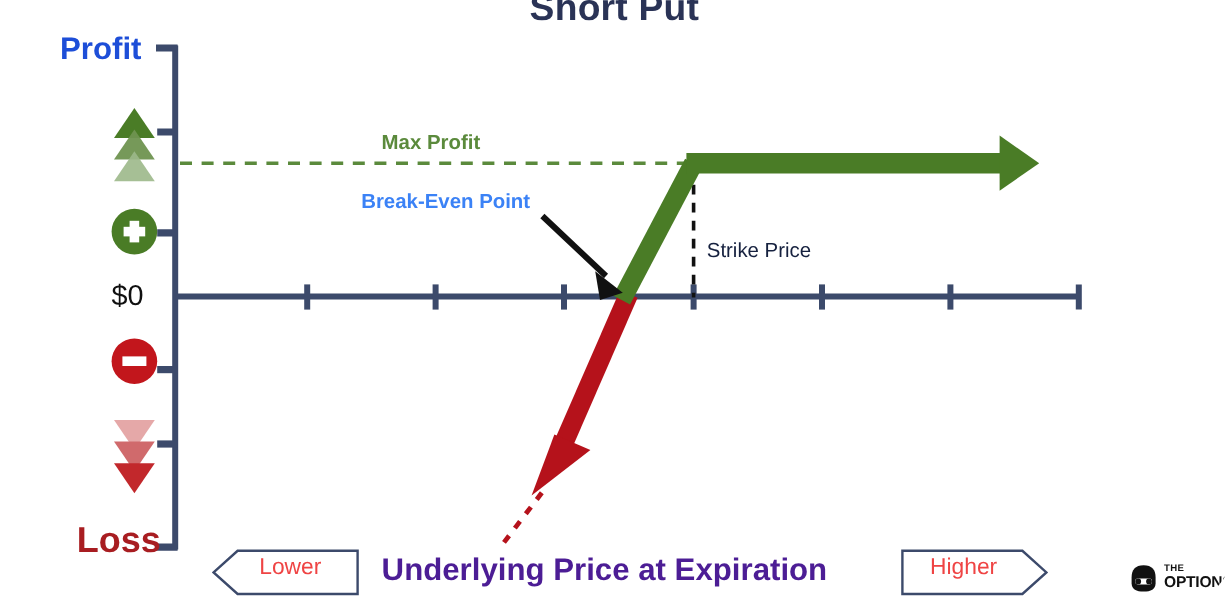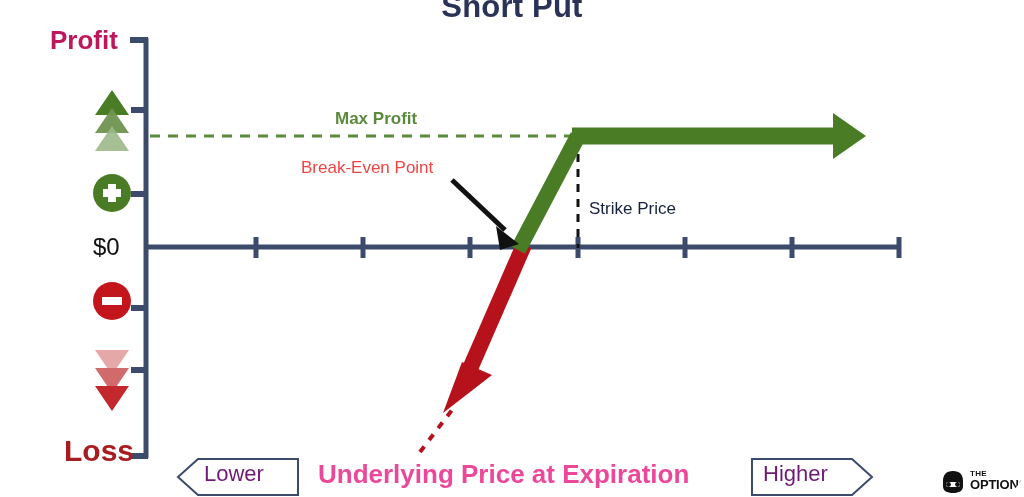--- a/index.html
+++ b/index.html
@@ -40,21 +40,21 @@
     font-weight: bold;
     color: #2a3356;
     letter-spacing: 0.2px;
   }
   
   #profit-label {
     left: 50px;
     top: 27px;
     font-size: 26px;
     font-weight: bold;
-    color: #be185d;
+    color: #1d4ed8;
   }
   #loss-label {
     left: 64px;
     top: 436px;
     font-size: 30px;
     font-weight: bold;
     color: #a81d21;
   }
   #zero-label {
     left: 93px;
@@ -63,47 +63,47 @@
     font-weight: normal;
     color: #101010;
   }
   
   #max-profit-label {
     left: 318px;
     top: 110px;
     font-size: 17px;
     font-weight: bold;
     color: #5b8a3c;
-    margin-left: 17px;
   }
   #break-even-label {
     left: 301px;
     top: 159px;
     font-size: 17px;
-    font-weight: normal;
-    color: #ef4444;
+    font-weight: bold;
+    color: #3b82f6;
   }
   #strike-price-label {
     left: 589px;
     top: 200px;
     font-size: 17px;
     font-weight: normal;
     color: #16213f;
   }
   
   #x-axis-caption {
     left: 318px;
     top: 461px;
     font-size: 26px;
     font-weight: bold;
-    color: #ec4899;
+    color: #4c1d95;
   }
   .dirbox-text {
-    font-size: 22px;
-    color: #701a75;
+    font-size: 19px;
+    color: #ef4444;
+    margin-left: 12px;
   }
   #lower-text {
     left: 204px;
     top: 463px;
   }
   #higher-text {
     left: 763px;
     top: 463px;
   }
   

